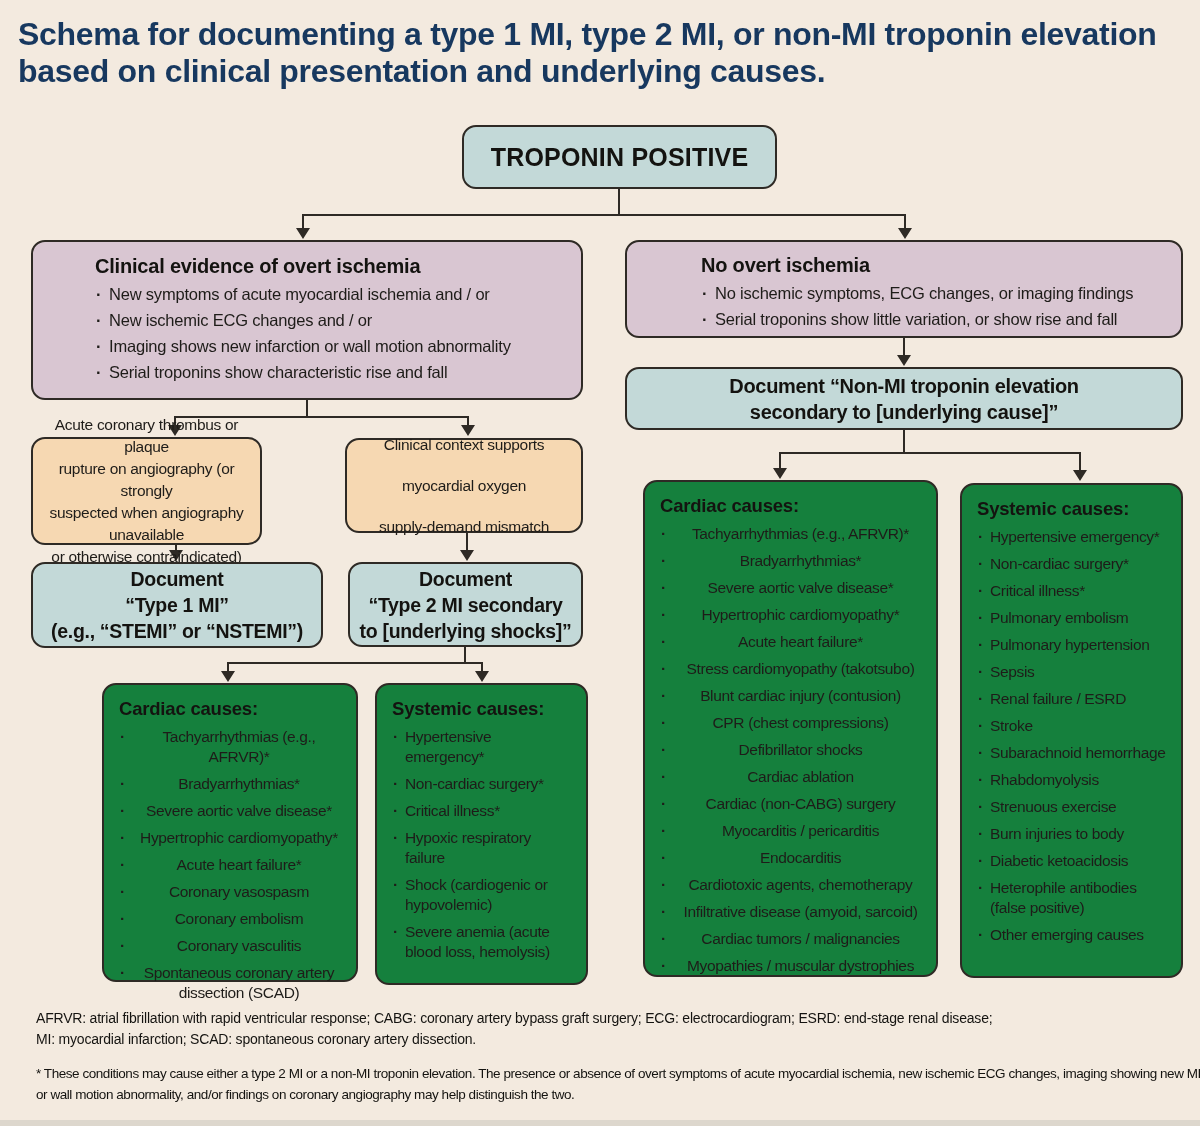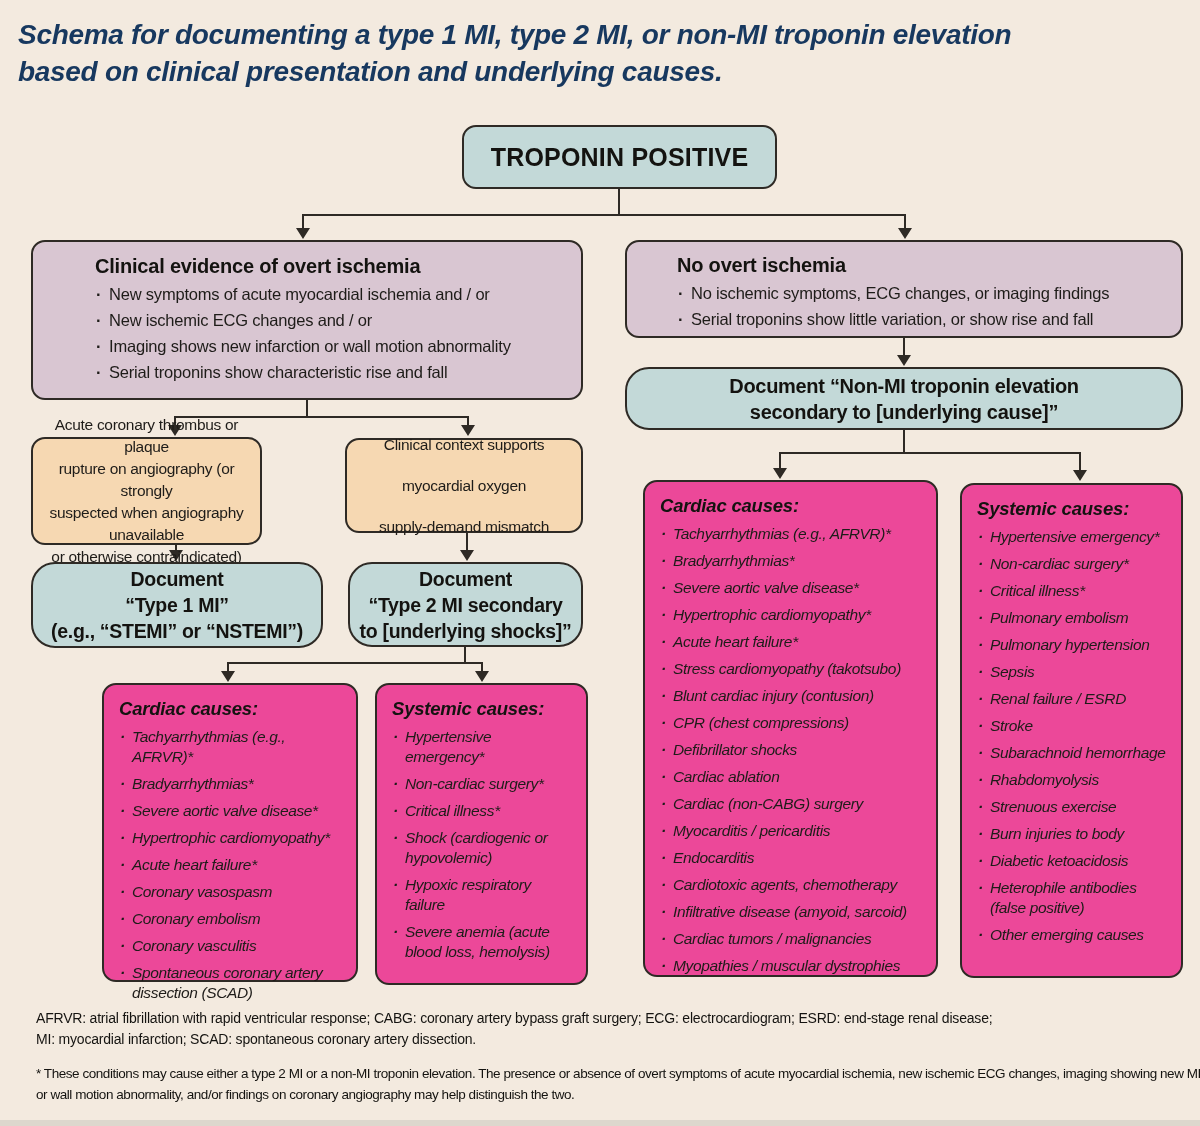--- a/index.html
+++ b/index.html
@@ -4,61 +4,61 @@
 <style>
   html,body{margin:0;padding:0;}
   .stage{
     position:relative;width:1200px;height:1126px;overflow:hidden;
     background:#f3eadf;
     font-family:"Liberation Sans", sans-serif;
     color:#1e1c19;
   }
   .title{
     position:absolute;left:18px;top:16px;
-    color:#17385f;font-weight:bold;font-size:28px;line-height:37px;
-    letter-spacing:-0.3px;white-space:nowrap;font-style:italic;
+    color:#17385f;font-weight:bold;font-size:32px;line-height:37px;
+    letter-spacing:-0.3px;white-space:nowrap;
   }
   .box{
     position:absolute;box-sizing:border-box;
     border:2.5px solid #2e2a25;border-radius:14px;
   }
   .fill-blue{background:#c3d9d8;}
   .fill-purple{background:#d9c6d2;}
   .fill-orange{background:#f6d8b2;}
-  .fill-tan{background:#ec4899;font-style:italic;}
+  .fill-tan{background:#15803d;}
   .root-node{
     display:flex;align-items:center;justify-content:center;
     font-weight:bold;font-size:25px;letter-spacing:0.2px;color:#141310;
   }
   .head{
     display:block;font-weight:bold;font-size:20px;letter-spacing:-0.2px;
     margin:0 0 5px 0;color:#141310;
   }
   .tan-head{font-size:18.5px;margin:0 0 4px 0;}
   ul.blist{list-style:none;margin:0;padding:0;}
   ul.blist li{
     position:relative;padding-left:14px;
     font-size:16.5px;line-height:19px;margin-top:7px;letter-spacing:-0.2px;
   }
   ul.blist li::before{
     content:"·";position:absolute;left:1px;top:0;font-weight:bold;
   }
   .tan ul.blist li{font-size:15.5px;line-height:20px;letter-spacing:-0.35px;padding-left:13px;}
-  .gap7 li{margin-top:7px;}
+  .gap7 li{margin-top:7px;text-align:center;}
   .gap8 li{margin-top:8px;}
   .gap10 li{margin-top:10px;}
   .narrow-items li{max-width:153px;}
   .center-node{
     display:flex;flex-direction:column;align-items:center;justify-content:center;
     text-align:center;
   }
   .center-node .ln{font-size:15.5px;line-height:22px;letter-spacing:-0.3px;}
   .doc-node{
     display:flex;flex-direction:column;align-items:center;justify-content:center;
-    text-align:center;font-weight:bold;color:#141310;border-radius:24px;
+    text-align:center;font-weight:bold;color:#141310;
   }
   .doc-node .ln{font-size:19.5px;line-height:26px;letter-spacing:-0.3px;}
   .connectors{position:absolute;left:0;top:0;}
   .footnote-abbr{
     position:absolute;left:36px;top:1008px;
     font-size:14px;line-height:21px;letter-spacing:-0.2px;white-space:nowrap;color:#141310;
   }
   .footnote-abbr .b{font-weight:normal;}
   .footnote-star{
     position:absolute;left:36px;top:1063px;
@@ -105,21 +105,21 @@
       <li>New ischemic ECG changes and / or</li>
       <li>Imaging shows new infarction or wall motion abnormality</li>
       <li>Serial troponins show characteristic rise and fall</li>
     </ul>
   </div>
 
   <div class="box fill-blue root-node" style="left:462px;top:125px;width:315px;height:64px;">
     <span>TROPONIN POSITIVE</span>
   </div>
 
-  <div class="box fill-purple" style="left:625px;top:240px;width:558px;height:98px;padding:12px 16px 0 50px;">
+  <div class="box fill-purple" style="left:625px;top:240px;width:558px;height:98px;padding:12px 16px 0 74px;">
     <span class="head">No overt ischemia</span>
     <ul class="blist">
       <li>No ischemic symptoms, ECG changes, or imaging findings</li>
       <li>Serial troponins show little variation, or show rise and fall</li>
     </ul>
   </div>
 
   <div class="box fill-blue doc-node" style="left:625px;top:367px;width:558px;height:63px;">
     <span class="ln" style="font-size:20px;">Document “Non-MI troponin elevation</span>
     <span class="ln" style="font-size:20px;">secondary to [underlying cause]”</span>
@@ -164,22 +164,22 @@
       <li>Spontaneous coronary artery dissection (SCAD)</li>
     </ul>
   </div>
 
   <div class="box fill-tan tan" style="left:375px;top:683px;width:213px;height:302px;padding:13px 8px 0 15px;">
     <span class="head tan-head">Systemic causes:</span>
     <ul class="blist gap10 narrow-items">
       <li>Hypertensive emergency*</li>
       <li>Non-cardiac surgery*</li>
       <li>Critical illness*</li>
+      <li>Hypoxic respiratory failure</li>
       <li>Shock (cardiogenic or hypovolemic)</li>
-      <li>Hypoxic respiratory failure</li>
       <li>Severe anemia (acute blood loss, hemolysis)</li>
     </ul>
   </div>
 
   <div class="box fill-tan tan" style="left:643px;top:480px;width:295px;height:497px;padding:13px 8px 0 15px;">
     <span class="head tan-head">Cardiac causes:</span>
     <ul class="blist gap7">
       <li>Tachyarrhythmias (e.g., AFRVR)*</li>
       <li>Bradyarrhythmias*</li>
       <li>Severe aortic valve disease*</li>

